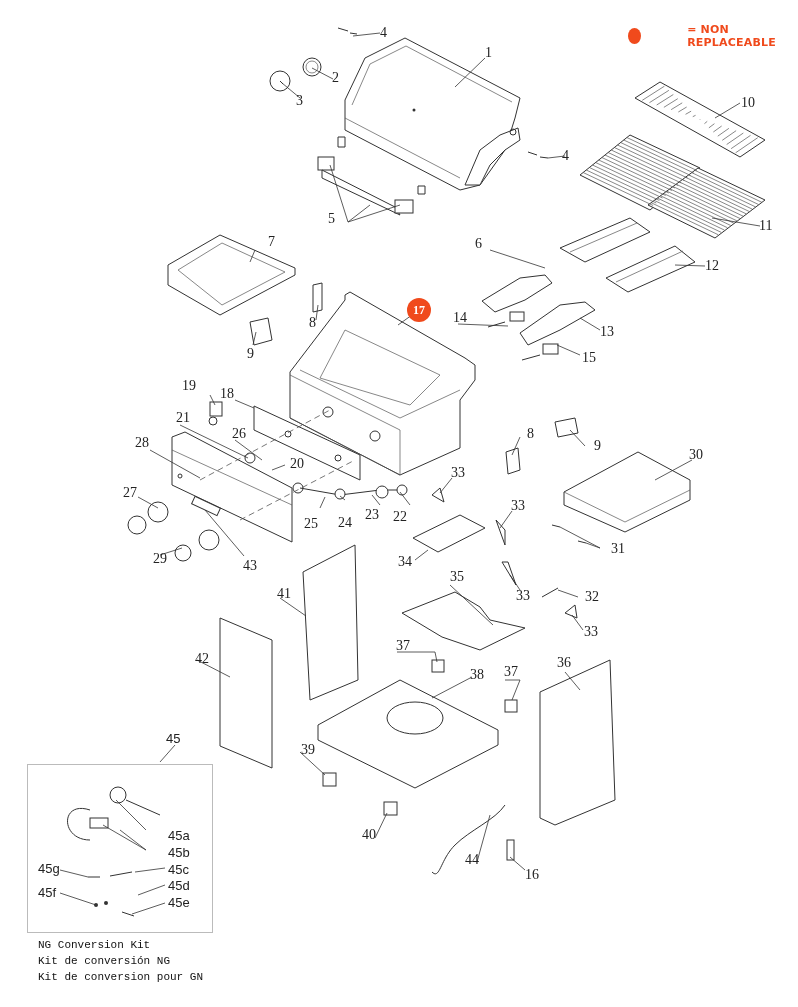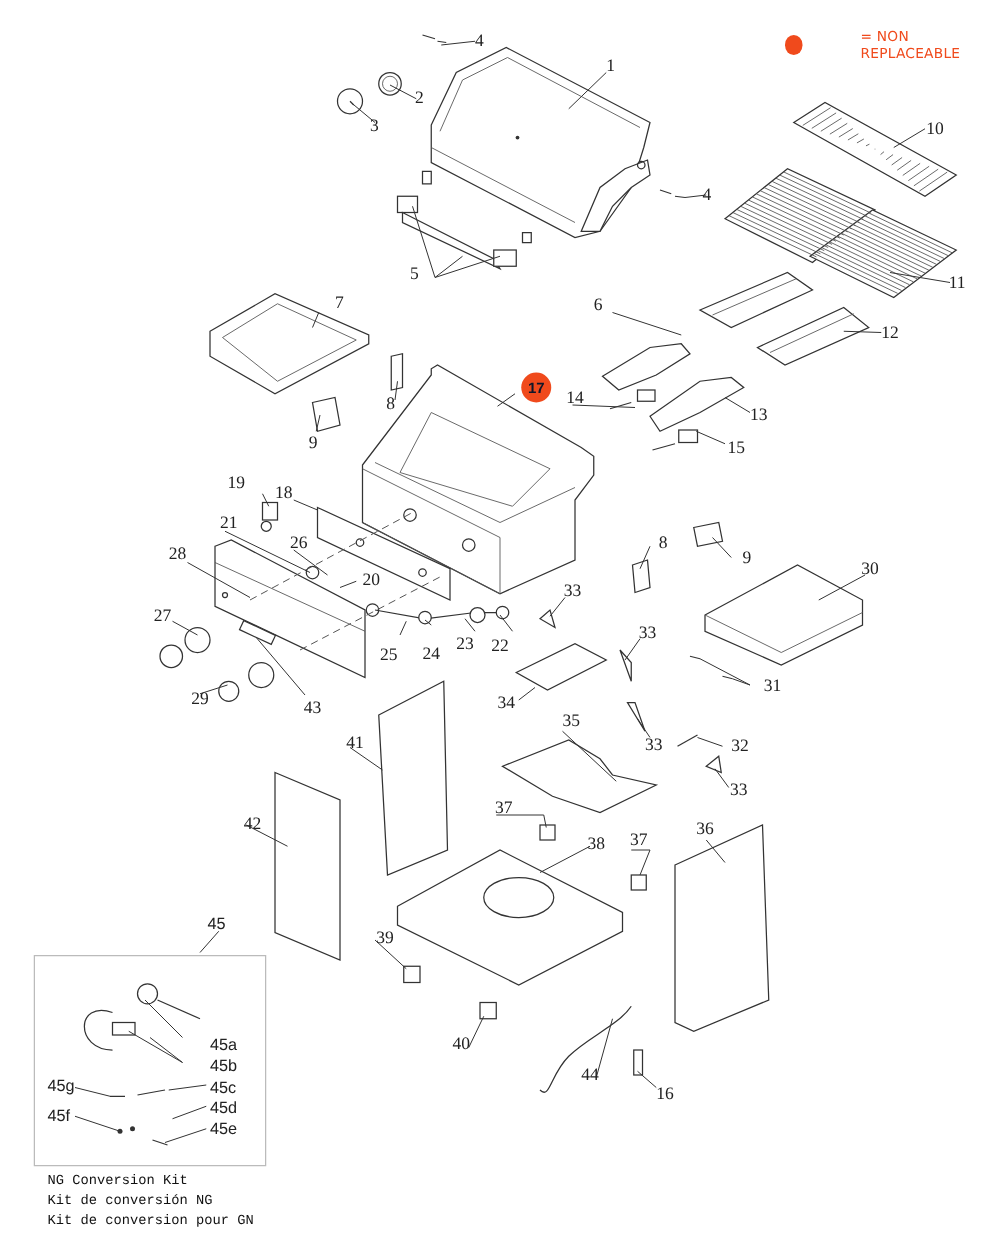--- a/index.html
+++ b/index.html
@@ -8,25 +8,25 @@
   #diagram { position: absolute; left: 0; top: 0; width: 798px; height: 1007px; }
   .part-line { stroke: #333; stroke-width: 1; fill: none; }
   .part-fill { stroke: #333; stroke-width: 1; fill: #fff; }
   .thin { stroke: #555; stroke-width: 0.7; fill: none; }
   .leader { stroke: #333; stroke-width: 0.8; fill: none; }
   .dash { stroke: #555; stroke-width: 0.8; stroke-dasharray: 6 4; fill: none; }
   .callout { font-family: "Liberation Serif", serif; font-size: 14px; fill: #222; }
   .kit-label { font-family: "Liberation Sans", sans-serif; font-size: 13px; fill: #222; }
   .legend { position: absolute; left: 628px; top: 23px; display: flex; align-items: center; }
   .legend-dot { width: 16px; height: 16px; border-radius: 50%; display: inline-block; margin-right: 6px; }
-  .legend-text { font-family: "DejaVu Sans", sans-serif; font-weight: normal; font-size: 11px; letter-spacing: 0.2px; margin-left: 40px; }
+  .legend-text { font-family: "DejaVu Sans", sans-serif; font-weight: bold; font-size: 11px; letter-spacing: 0.2px; margin-left: 40px; }
   .kit-box { position: absolute; left: 27px; top: 764px; width: 184px; height: 167px; border: 1px solid #bbb; }
   .kit-captions { position: absolute; left: 38px; top: 937px; font-family: Liberation Mono, monospace; font-size: 11px; line-height: 16px; color: #111; }
-  .badge17 { position: absolute; left: 417px; top: 298px; width: 24px; height: 24px; border-radius: 50%;
-             color: #0f172a; font-family: Liberation Sans, sans-serif; font-weight: bold; font-size: 12px;
+  .badge17 { position: absolute; left: 407px; top: 298px; width: 24px; height: 24px; border-radius: 50%;
+             color: #ffffff; font-family: Liberation Serif, serif; font-weight: bold; font-size: 12px;
              display: flex; align-items: center; justify-content: center; }
 </style>
 </head>
 <body>
 
 <div class="legend">
   <span class="legend-dot" style="background: rgb(240, 74, 28);"></span>
   <span class="legend-text" style="color: rgb(240, 74, 28);">= NON REPLACEABLE</span>
 </div>
 

